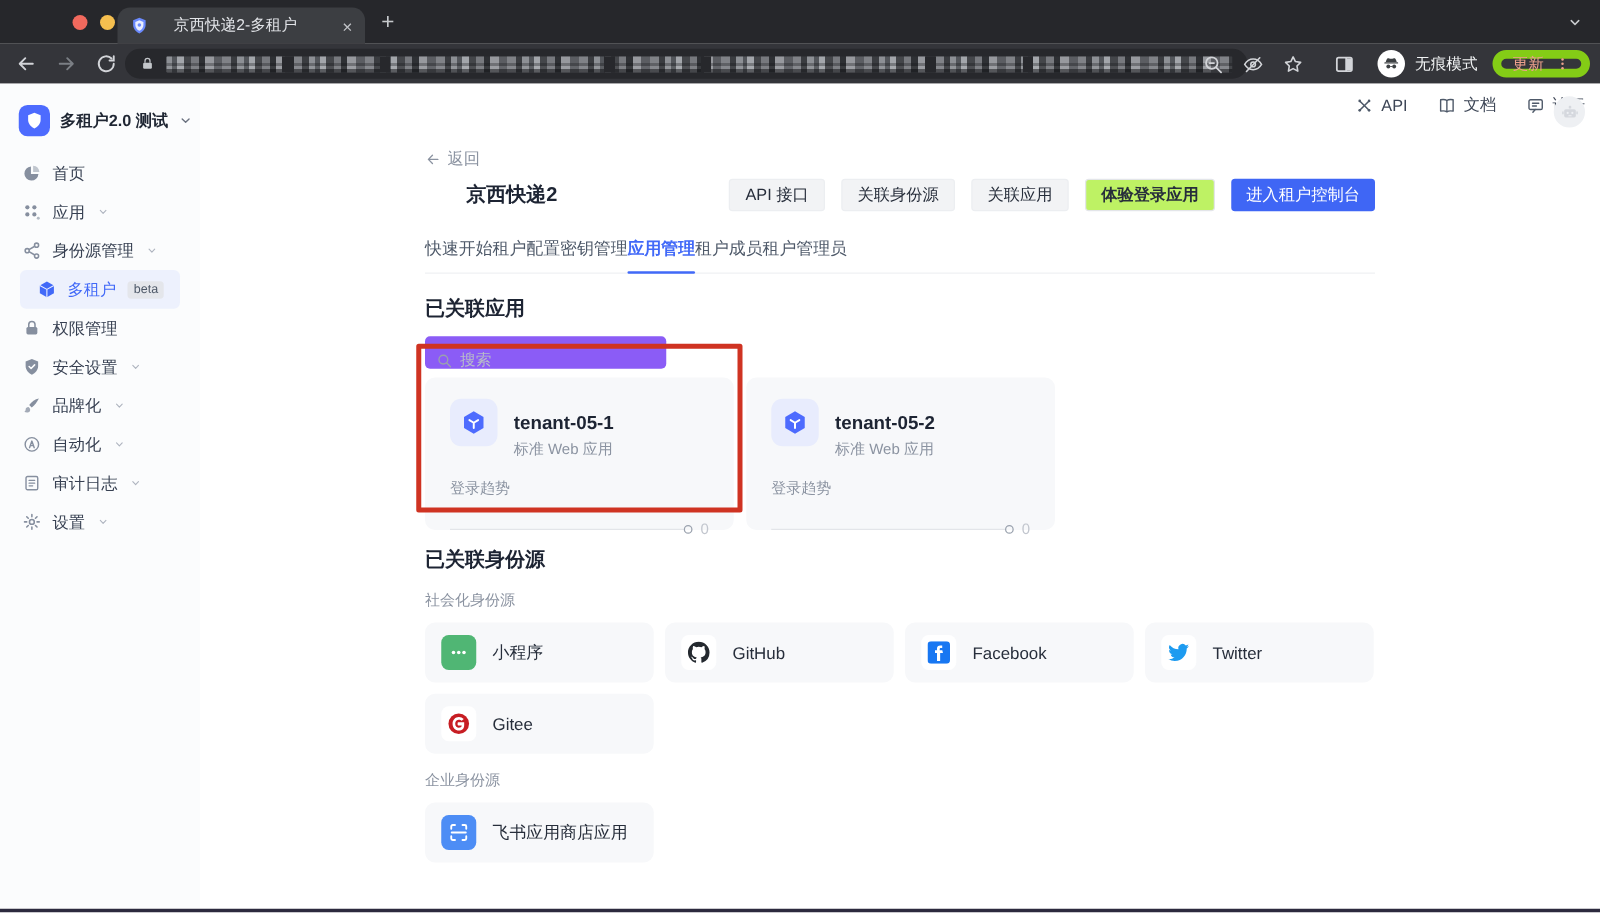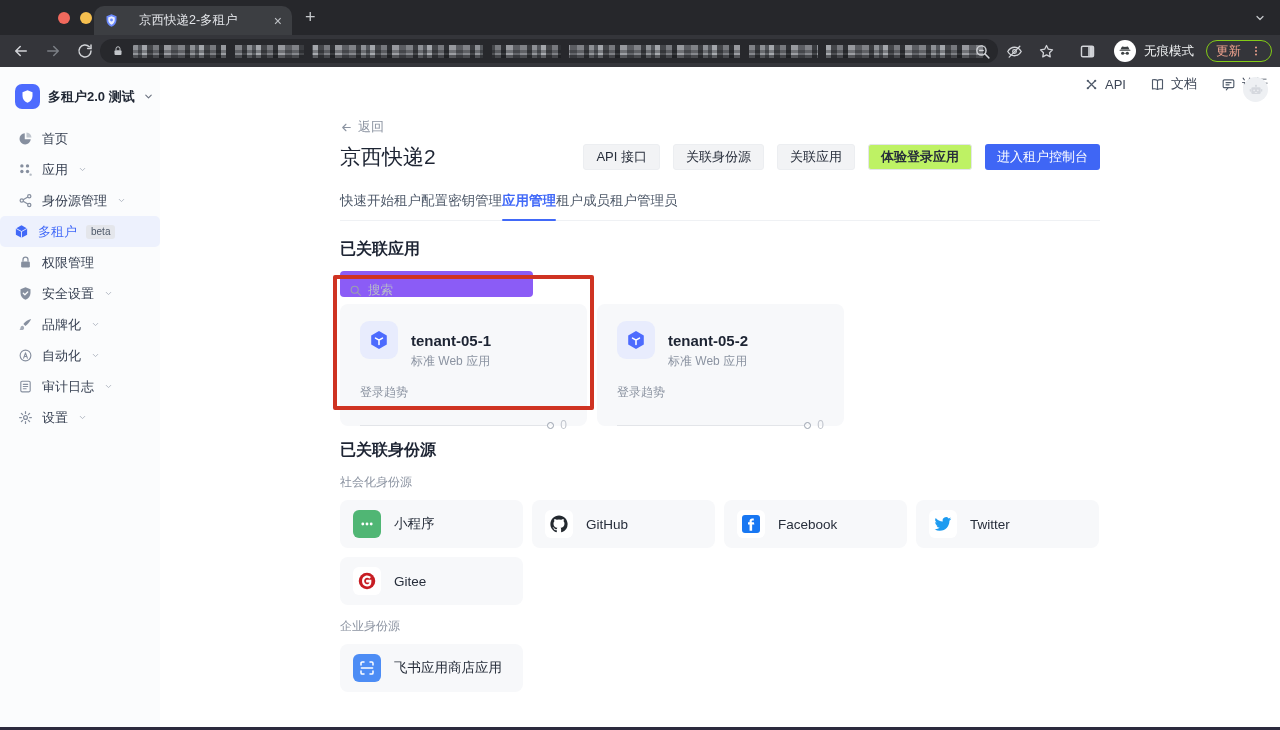--- a/index.html
+++ b/index.html
@@ -31,51 +31,51 @@
       repeating-linear-gradient(90deg, rgba(39,40,44,0) 0 93px, #27282c 93px 102px, rgba(39,40,44,0) 102px 171px, #27282c 171px 179px, rgba(39,40,44,0) 179px 257px),
       repeating-linear-gradient(0deg, rgba(18,19,22,.5) 0 3px, rgba(255,255,255,.05) 3px 5px, rgba(18,19,22,.3) 5px 8px, rgba(0,0,0,0) 8px 13px),
       repeating-linear-gradient(90deg, #8d9095 0 5px, #53565b 5px 9px, #a3a6ab 9px 14px, #44464a 14px 20px, #77797e 20px 26px, #2e3034 26px 31px, #97999e 31px 38px, #5b5d62 38px 45px, #808287 45px 52px, #3a3c40 52px 57px);
   }
   .tb-right { position:absolute; right:8px; top:0; height:32px; display:flex; align-items:center; }
   .tbicon { width:17px; height:17px; color:#d2d4d8; margin-left:15px; }
   .tbicon.panel { margin-left:24px; margin-right:6px; }
   .inc-avatar { width:22px; height:22px; border-radius:50%; background:#fff; color:#3c4043; display:flex; align-items:center; justify-content:center; margin-left:12px; }
   .inc-avatar svg { width:14px; height:14px; }
   .inc-label { font-size:12.5px; color:#f1f3f4; margin-left:8px; }
-  .update-pill { height:22px; border:1px solid #84cc16; border-radius:12px; display:flex; align-items:center; gap:9px; padding:0 9px; margin-left:12px; color:#eda18c; font-size:12.5px; }
+  .update-pill { height:22px; border:7px solid #84cc16; border-radius:12px; display:flex; align-items:center; gap:9px; padding:0 9px; margin-left:12px; color:#eda18c; font-size:12.5px; }
   .pill-dots { width:12px; height:12px; }
 
   
   .page { position:absolute; top:67px; left:0; right:0; bottom:3px; display:flex; background:#fff; }
   .sidebar { width:160px; flex:none; background:#fbfcfd; }
   .ws { display:flex; align-items:center; gap:8px; padding:17px 10px 0 15px; }
   .ws-logo { width:25px; height:25px; border-radius:7px; background:#4d6bfe; color:#fff; display:flex; align-items:center; justify-content:center; flex:none; }
   .ws-logo svg { width:15px; height:15px; }
   .ws-name { font-size:13px; font-weight:700; color:#1f2633; white-space:nowrap; }
   .ws-chevron { width:11px; height:11px; color:#6b7280; flex:none; }
   .nav { margin-top:14px; }
   .nav-item { height:31px; display:flex; align-items:center; gap:9px; padding:0 6px 0 18px; font-size:13px; color:#374052; cursor:pointer; white-space:nowrap; }
   .nav-item .nicon { width:15px; height:15px; color:#868f9f; flex:none; }
   .nav-item .chev { width:9px; height:9px; color:#aeb4bf; flex:none; margin-left:1px; }
-  .nav-item.active { background:#edf1fd; border-radius:5px; margin:0 0; padding:0 0 0 14px; color:#4169f8; }
+  .nav-item.active { background:#edf1fd; border-radius:5px; margin:0 16px; padding:0 0 0 14px; color:#4169f8; }
   .nav-item.active .nicon { color:#4169f8; }
   .badge { background:#e4e6eb; color:#4e5969; font-size:10px; line-height:14px; padding:0 5px; border-radius:3px; }
 
   .main { flex:1; position:relative; background:#fff; }
   .main-top { position:absolute; top:8px; right:12px; display:flex; align-items:center; gap:24px; }
   .mt-link { display:flex; align-items:center; gap:6px; font-size:13px; color:#3d4656; cursor:pointer; }
   .mt-link .micon { width:15px; height:15px; color:#4e5969; }
   .avatar { width:25px; height:25px; border-radius:50%; background:#eef0f3; color:#d5d8de; display:flex; align-items:center; justify-content:center; }
   .avatar svg { width:16px; height:16px; }
 
   .content { padding:51px 0 0 180px; width:940px; }
   .back { display:flex; align-items:center; gap:5px; font-size:13px; color:#8b93a1; width:max-content; cursor:pointer; }
   .back .bicon { width:13px; height:13px; }
   .title-row { display:flex; align-items:center; margin-top:7px; }
-  .page-title { font-size:21px; font-weight:400; color:#1d2433; }
+  .page-title { font-size:16px; font-weight:700; color:#1d2433;margin-left:33px; }
   .actions { margin-left:auto; display:flex; gap:13px; }
   .btn { height:26px; padding:0 12px; border-radius:3px; font-size:13px; display:flex; align-items:center; background:#f2f3f5; color:#272e3b; border:1px solid #eceef1; cursor:pointer; white-space:nowrap; }
   .btn.outline { background:#bef264; border-color:#e3e5e9; font-weight:700; }
   .btn.primary { background:#3f66f5; border:none; color:#fff; }
 
   .tabs { display:flex; margin-top:21px; border-bottom:1px solid #eff1f4; }
   .tab-item { font-size:13.5px; color:#4e5969; padding-bottom:10px; position:relative; cursor:pointer; }
   .tab-item.active { color:#4169f8; font-weight:700; }
   .tab-item.active::after { content:""; position:absolute; left:0; right:0; bottom:-1px; height:2px; background:#4169f8; border-radius:1px; }
 

